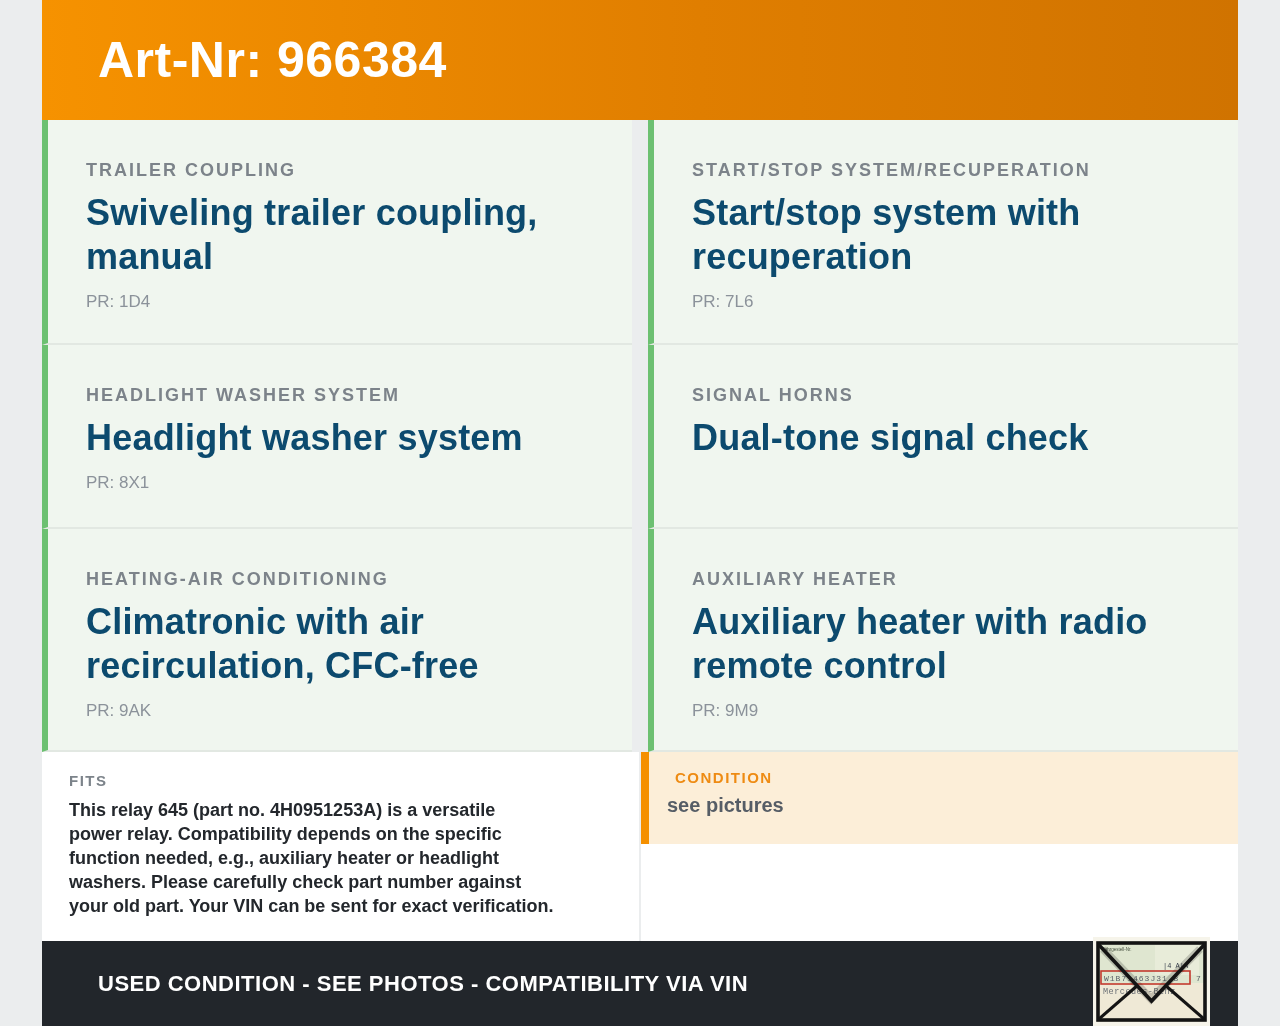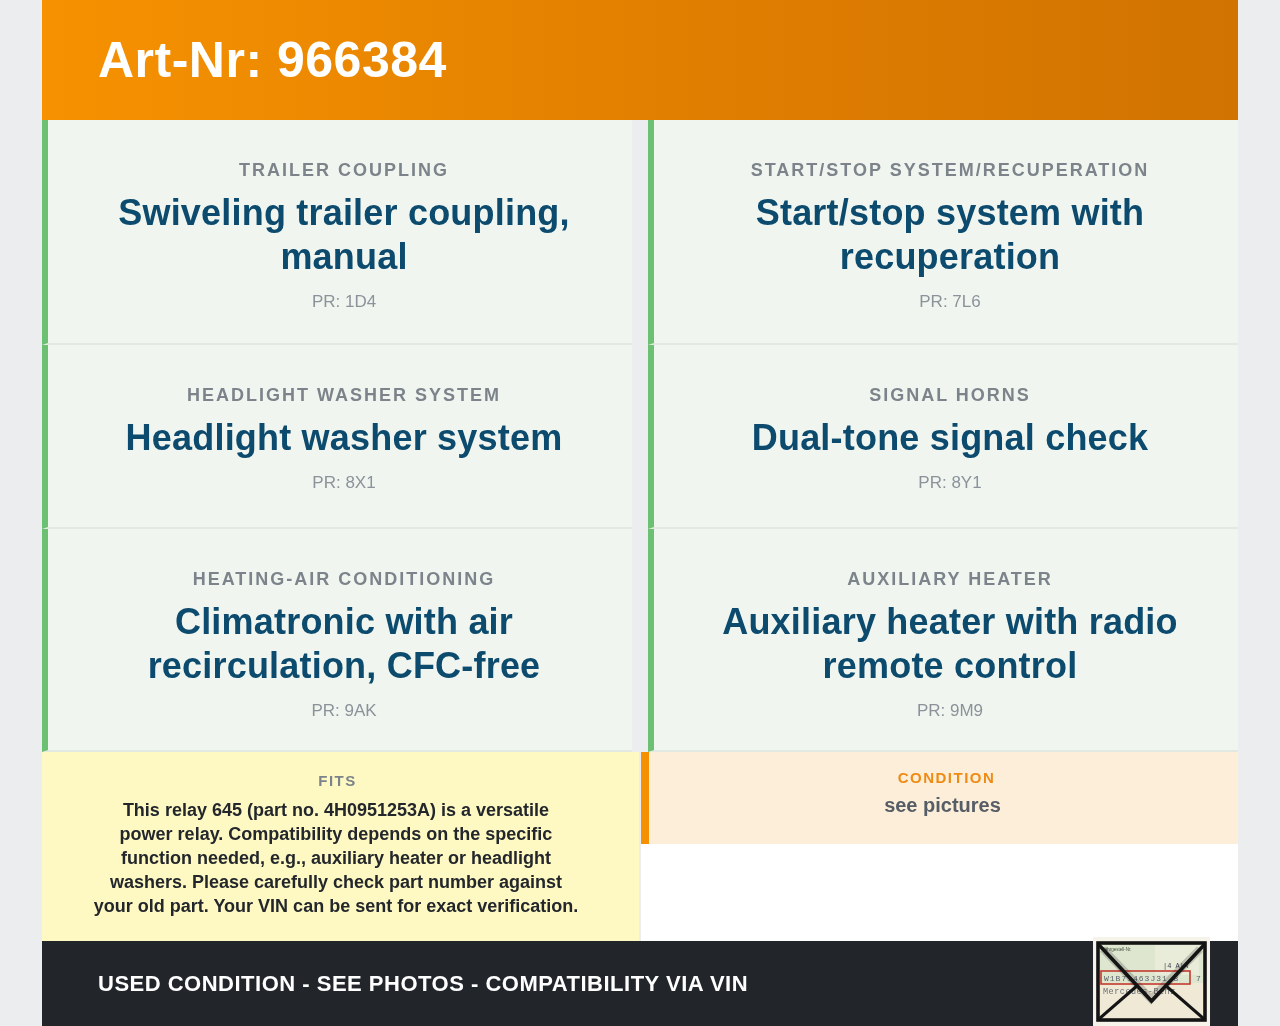--- a/index.html
+++ b/index.html
@@ -3,21 +3,21 @@
 <meta charset="utf-8">
 <style>
   * { box-sizing: border-box; }
   html,body { margin:0; padding:0; }
   body {
     width:1280px; height:1026px;
     background:#ebedee;
     font-family:"Liberation Sans", sans-serif;
     overflow:hidden;
   }
-  .page { width:1196px; margin:0 auto;text-align:center; }
+  .page { width:1196px; margin:0 auto; }
 
   
   .header {
     height:120px;
     background:linear-gradient(90deg,#f69200 0%,#e07e00 55%,#d07300 100%);
     display:flex; align-items:center;
     padding-left:56px;
   }
   .header-title {
     color:#ffffff; font-size:50px; font-weight:700;
@@ -51,22 +51,22 @@
   }
 
   
   .bottom {
     display:grid;
     grid-template-columns:1fr 1fr;
     column-gap:2px;
     height:189px;
   }
   .fits {
-    background:#fef9c3;
-    padding:20px 22px 0 16px;
+    background:#ffffff;
+    padding:20px 22px 0 27px;
   }
   .small-label {
     color:#7c838a; font-size:15px; font-weight:700;
     letter-spacing:1.5px; margin:0 0 9px 0;
   }
   .fits-text {
     color:#23272c; font-size:18px; font-weight:700;
     line-height:24px; margin:0; max-width:556px;
     white-space:pre-line;
   }
@@ -128,21 +128,20 @@
 
     <div class="card">
       <p class="card-category">HEADLIGHT WASHER SYSTEM</p>
       <p class="card-title">Headlight washer system</p>
       <p class="card-pr">PR: 8X1</p>
     </div>
 
     <div class="card">
       <p class="card-category">SIGNAL HORNS</p>
       <p class="card-title">Dual-tone signal check</p>
-      <p class="card-pr">PR: 8Y1</p>
     </div>
 
     <div class="card">
       <p class="card-category">HEATING-AIR CONDITIONING</p>
       <p class="card-title">Climatronic with air recirculation, CFC-free</p>
       <p class="card-pr">PR: 9AK</p>
     </div>
 
     <div class="card">
       <p class="card-category">AUXILIARY HEATER</p>

